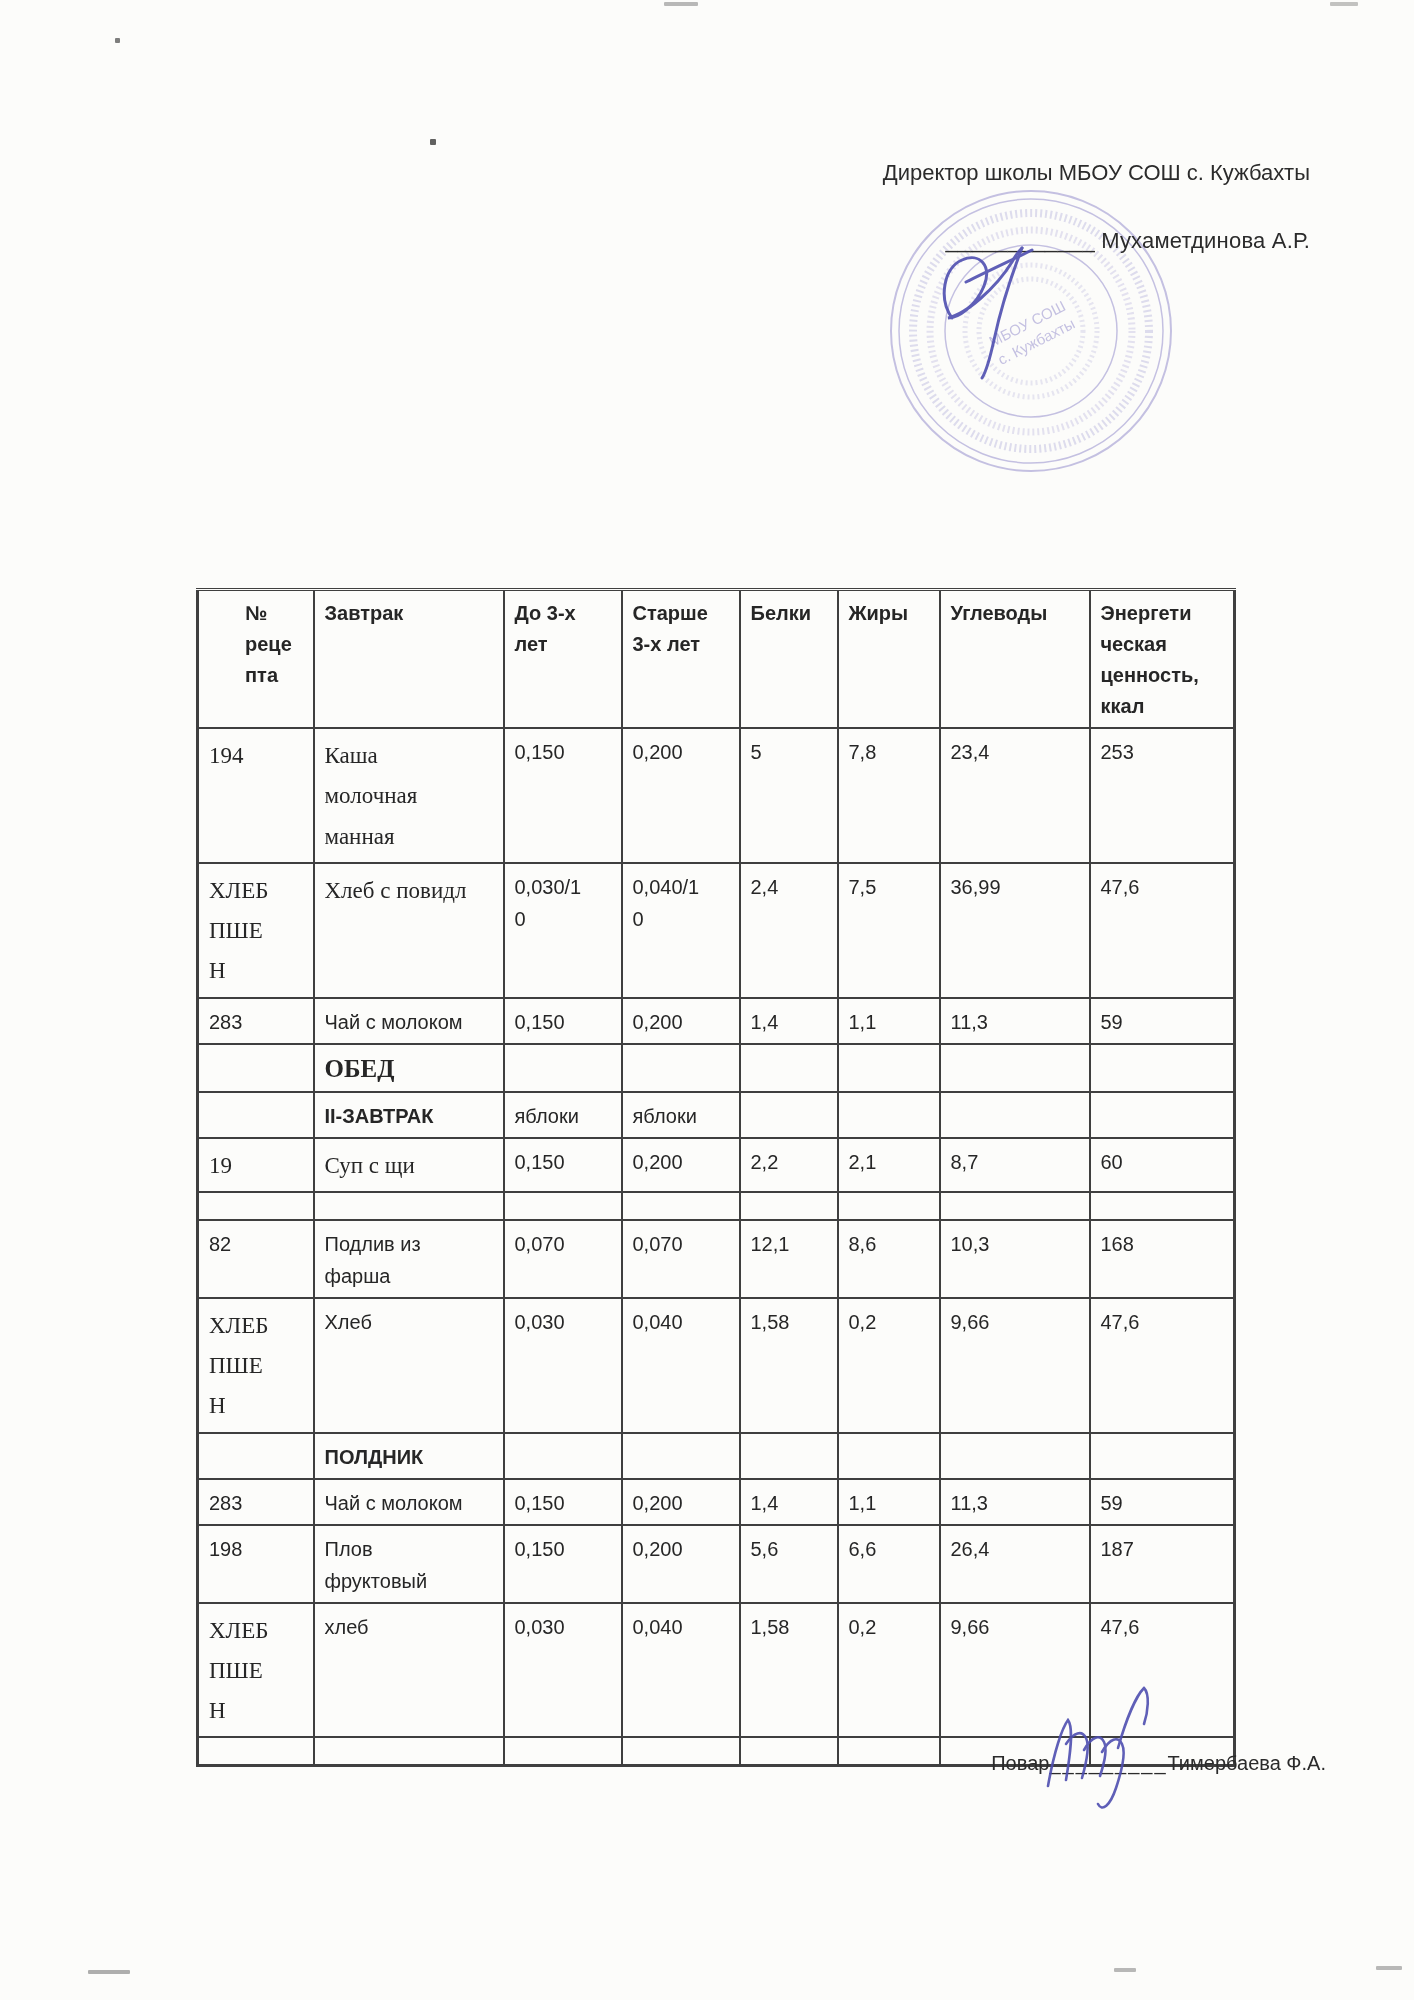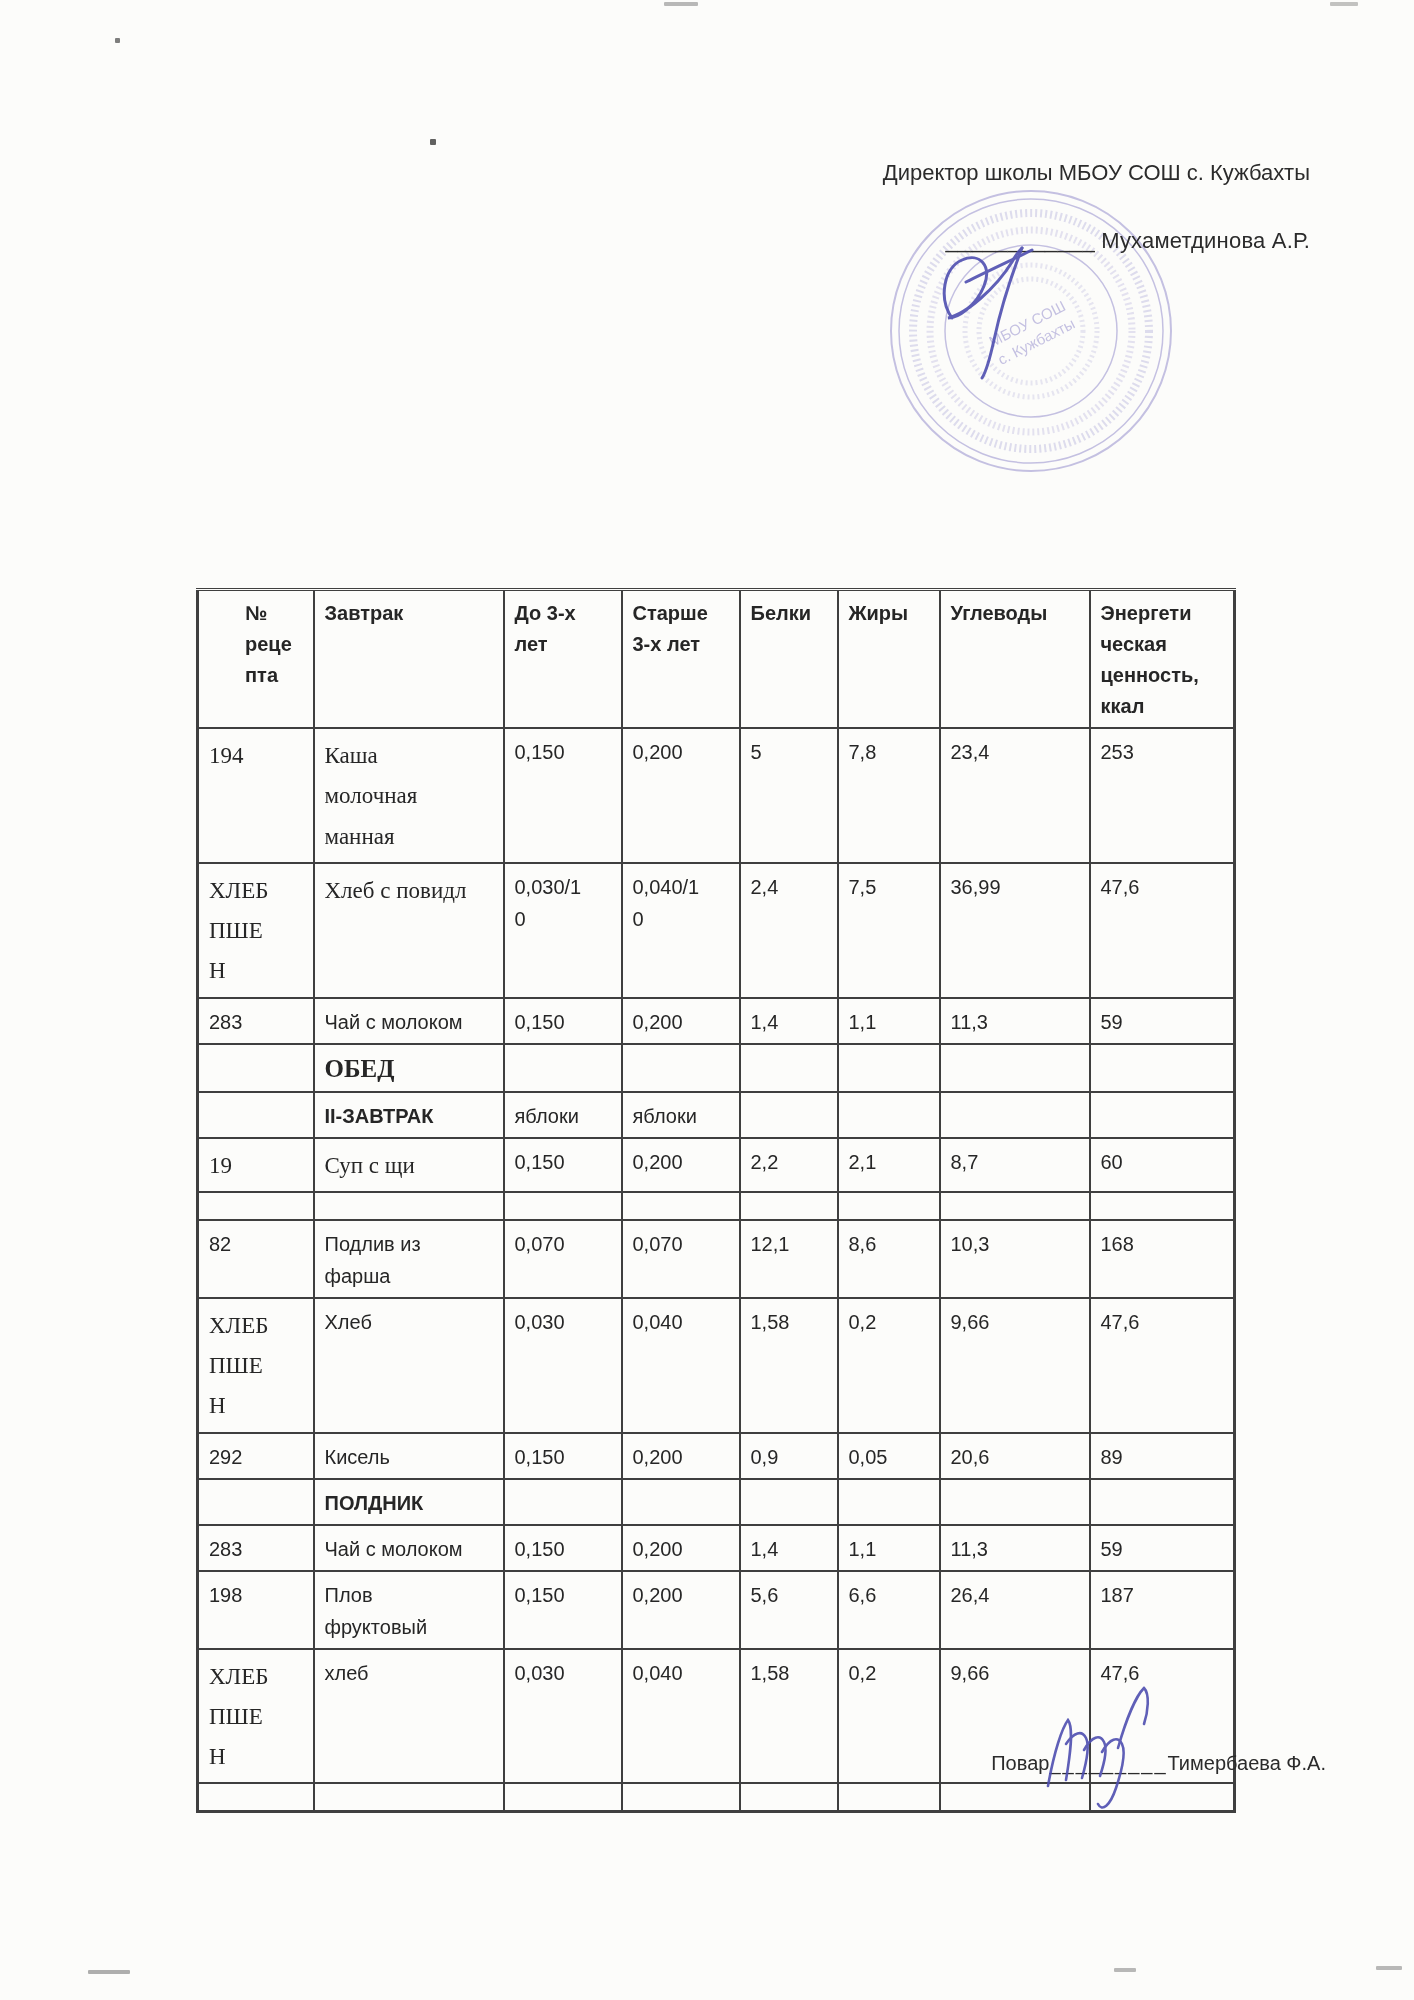--- a/index.html
+++ b/index.html
@@ -214,30 +214,20 @@
             <td class="c0"><span class="cell-text serif wrap">ХЛЕБ ПШЕН</span></td>
             <td class="c1"><span class="cell-text">Хлеб</span></td>
             <td class="c2"><span class="cell-text">0,030</span></td>
             <td class="c3"><span class="cell-text">0,040</span></td>
             <td class="c4"><span class="cell-text">1,58</span></td>
             <td class="c5"><span class="cell-text">0,2</span></td>
             <td class="c6"><span class="cell-text">9,66</span></td>
             <td class="c7"><span class="cell-text">47,6</span></td>
           </tr>
           <tr>
-            <td class="c0"><span class="cell-text">292</span></td>
-            <td class="c1"><span class="cell-text">Кисель</span></td>
-            <td class="c2"><span class="cell-text">0,150</span></td>
-            <td class="c3"><span class="cell-text">0,200</span></td>
-            <td class="c4"><span class="cell-text">0,9</span></td>
-            <td class="c5"><span class="cell-text">0,05</span></td>
-            <td class="c6"><span class="cell-text">20,6</span></td>
-            <td class="c7"><span class="cell-text">89</span></td>
-          </tr>
-          <tr>
             <td class="c0"><span class="cell-text"></span></td>
             <td class="c1"><span class="cell-text bold">ПОЛДНИК</span></td>
             <td class="c2"><span class="cell-text"></span></td>
             <td class="c3"><span class="cell-text"></span></td>
             <td class="c4"><span class="cell-text"></span></td>
             <td class="c5"><span class="cell-text"></span></td>
             <td class="c6"><span class="cell-text"></span></td>
             <td class="c7"><span class="cell-text"></span></td>
           </tr>
           <tr>

